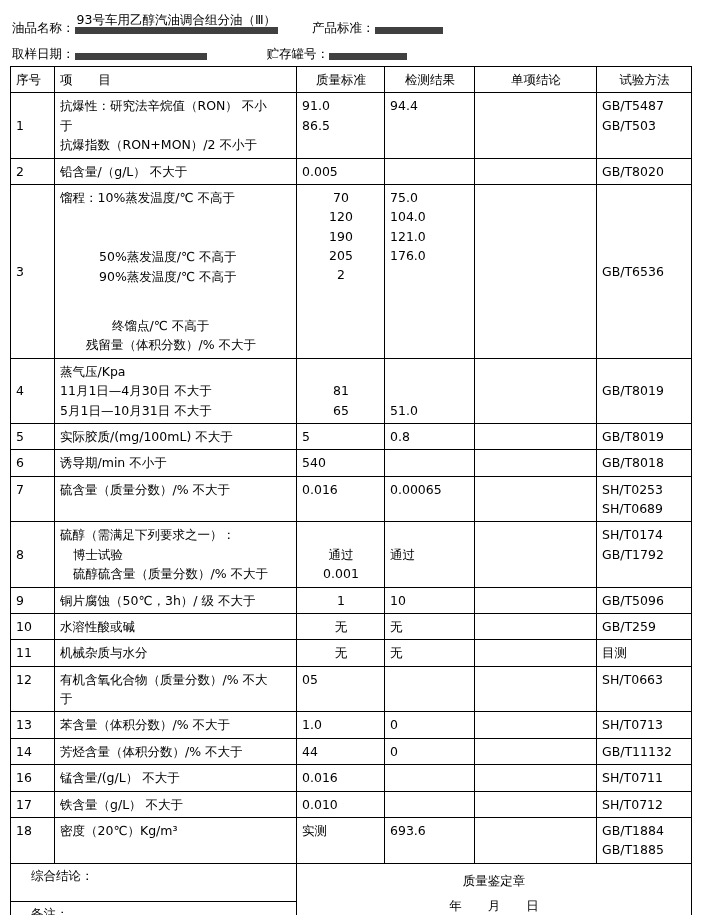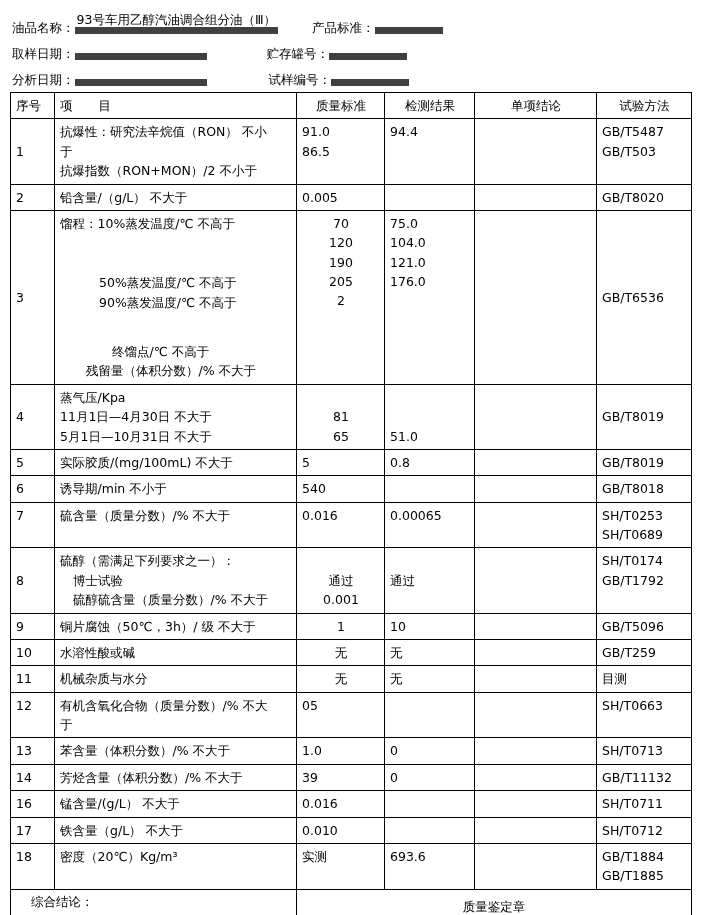--- a/index.html
+++ b/index.html
@@ -130,31 +130,20 @@
       <span class="cellpair">
         <span class="hdr-label">取样日期：</span>
         <span class="hdr-underline" style="min-width:128px"></span>
       </span>
       <span class="sp-b"></span>
       <span class="cellpair">
         <span class="hdr-label">贮存罐号：</span>
         <span class="hdr-underline" style="min-width:74px"></span>
       </span>
     </div>
-    <div class="hdr-row">
-      <span class="cellpair">
-        <span class="hdr-label">分析日期：</span>
-        <span class="hdr-underline" style="min-width:128px"></span>
-      </span>
-      <span class="sp-c"></span>
-      <span class="cellpair">
-        <span class="hdr-label">试样编号：</span>
-        <span class="hdr-underline" style="min-width:74px"></span>
-      </span>
-    </div>
   </div>
 
   <table class="main">
     <colgroup>
       <col class="c-no">
         <col class="c-item">
         <col class="c-std">
         <col class="c-res">
         <col class="c-conc">
         <col class="c-meth">
@@ -402,21 +391,21 @@
           <td>
             <span class="ln">SH/T0713</span>
           </td>
         </tr>
         <tr>
           <td class="num">14</td>
           <td>
             <span class="ln">芳烃含量（体积分数）/%     不大于</span>
           </td>
           <td>
-            <span class="ln">39</span>
+            <span class="ln">44</span>
           </td>
           <td>
             <span class="ln">0</span>
           </td>
           <td></td>
           <td>
             <span class="ln">GB/T11132</span>
           </td>
         </tr>
         <tr>

